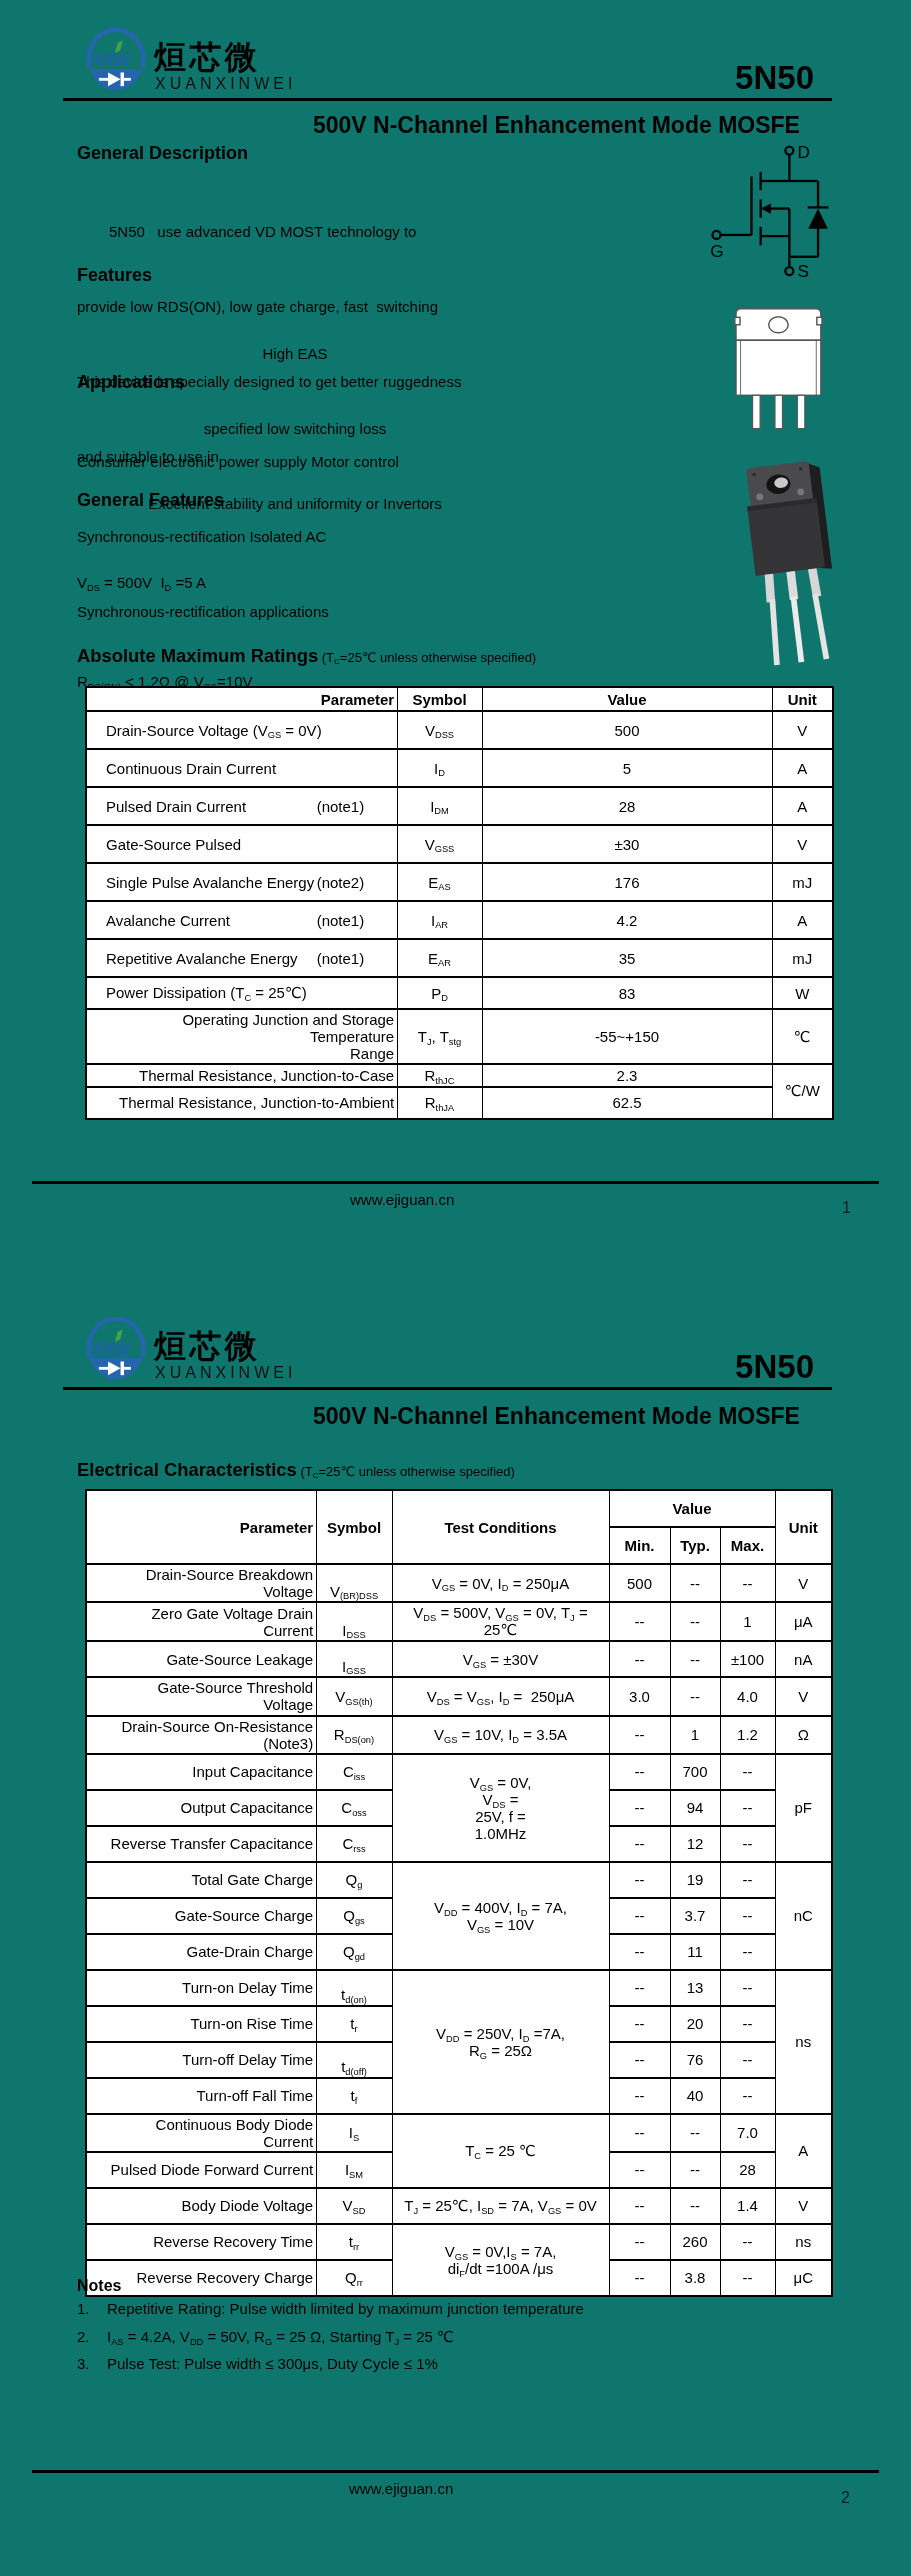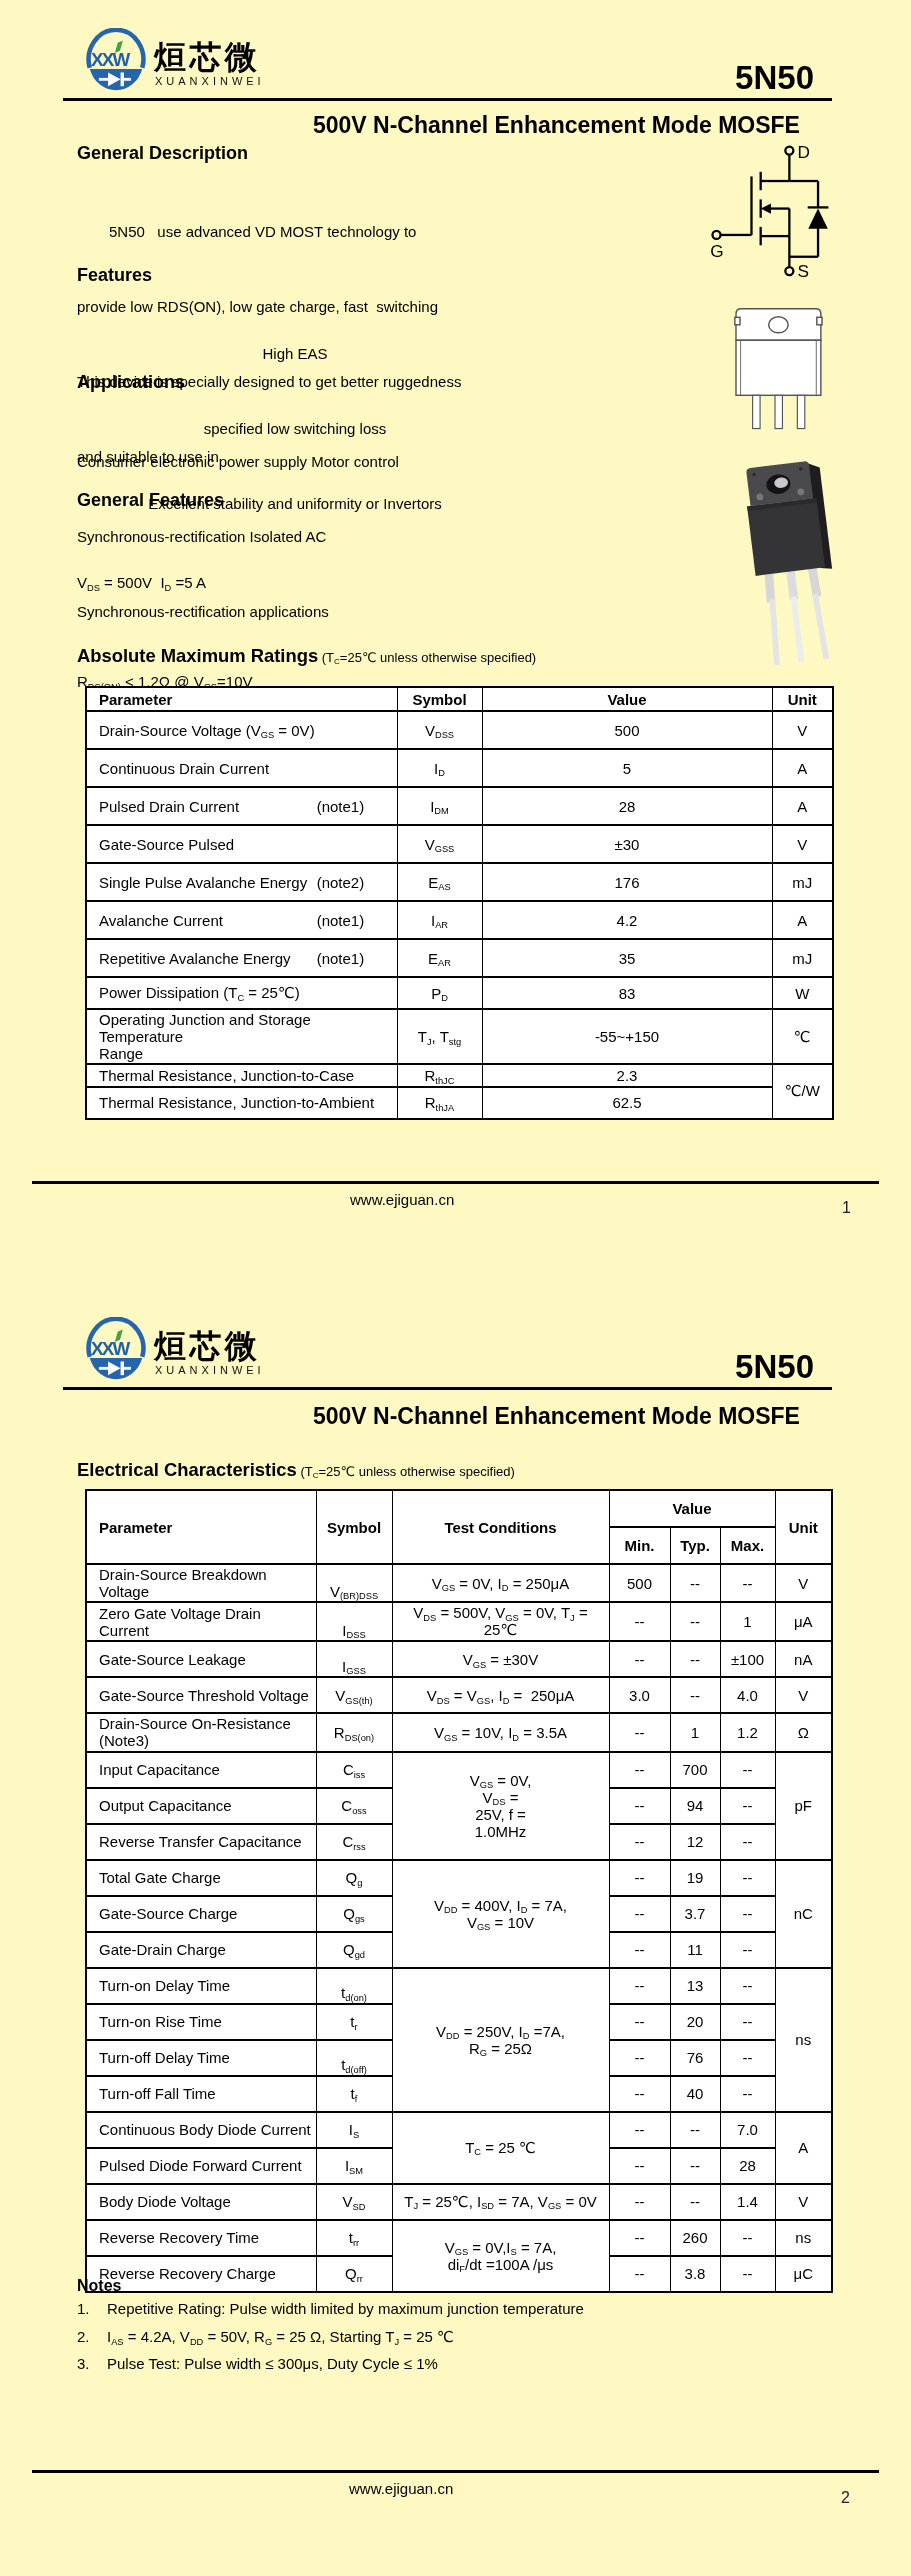--- a/index.html
+++ b/index.html
@@ -1,41 +1,41 @@
 <!DOCTYPE html>
 <html style="font-size:9.2px"><head>
 <meta charset="utf-8">
 <style>
   html,body { margin:0; padding:0; background:#ffffff; }
   body { width:911px; font-family:"Liberation Sans","DejaVu Sans",sans-serif; color:#000; }
-  .page { position:relative; width:911px; height:1288px; background:#fef9c3; overflow:hidden; }
+  .page { position:relative; width:911px; height:1288px; background:#0f766e; overflow:hidden; }
   .abs { position:absolute; }
   sub { font-size:0.62em; line-height:0; vertical-align:baseline; position:relative; top:0.3em; }
   .rich, .pre { white-space:pre-wrap; }
 
   
   .brand-cn { font-size:32px; font-weight:700; letter-spacing:3.4px; }
-  .brand-en { font-size:11px; letter-spacing:4px; color:#111; }
+  .brand-en { font-size:16px; letter-spacing:4px; color:#111; }
   .part-no  { font-size:33px; font-weight:700; text-align:right; width:229px; }
   .hrule    { background:#000; height:2.9px; }
   .subtitle { font-size:23px; font-weight:700; text-align:left; width:516px; }
 
   
   .sec-title { font-size:18px; font-weight:700; }
   .sec-lines { font-size:15px; line-height:25px; white-space:pre-wrap; }
   .sec-lines .indent { padding-left:32px; }
   .gf-lines  { line-height:33px; }
 
   
   table.dtable { border-collapse:collapse; table-layout:fixed; border:2.3px solid #000; background:#fff; }
   table.dtable td { border-left:1.7px solid #000; border-right:1.7px solid #000;
                     border-top:2.3px solid #000; border-bottom:2.3px solid #000;
                     font-size:15px; text-align:center; vertical-align:middle;
                     padding:1.1px 2.3px; overflow:hidden; }
-  table.dtable td.pl { text-align:left; padding-left:12px; }
+  table.dtable td.pl { text-align:right; padding-left:19px; }
   .b { font-weight:700; }
   .vb { vertical-align:bottom !important; padding-bottom:1.7px !important; }
   .pflex { display:flex; align-items:center; justify-content:space-between; padding-right:30px; }
   .elec td { font-size:14.3px; }
   tr.h42 { height:24px; } tr.h66 { height:38px; } tr.h56 { height:32px; }
   tr.h68 { height:39px; } tr.h39 { height:22.4px; } tr.h43 { height:32px; }
   tr.h64 { height:37px; } tr.h62 { height:36px; }
 
   .tbl-title-b { font-size:18.4px; font-weight:700; }
   .tbl-title-n { font-size:13px; font-weight:400; }

